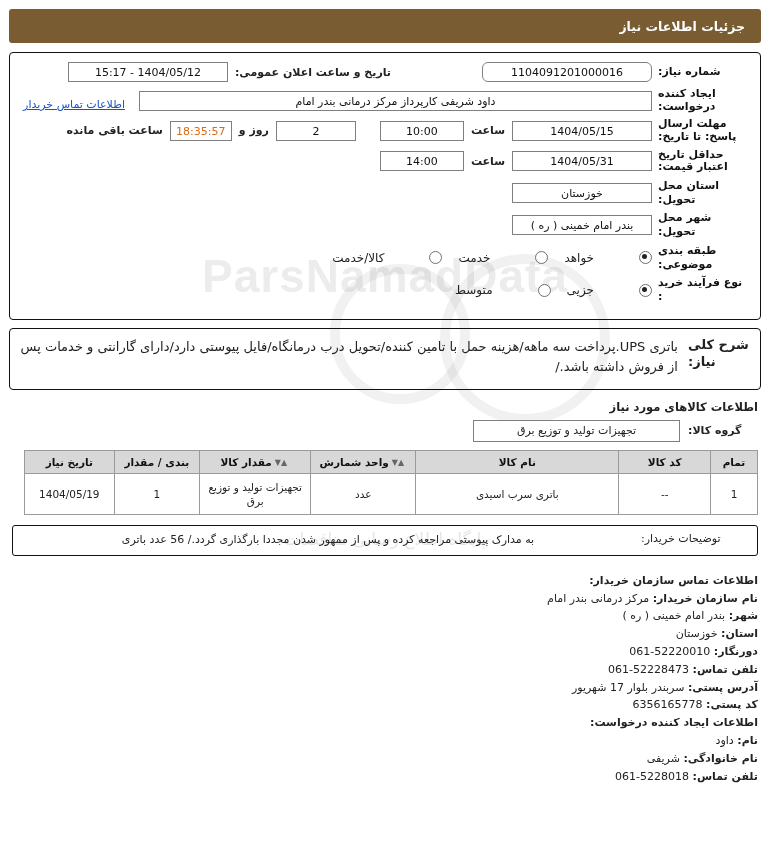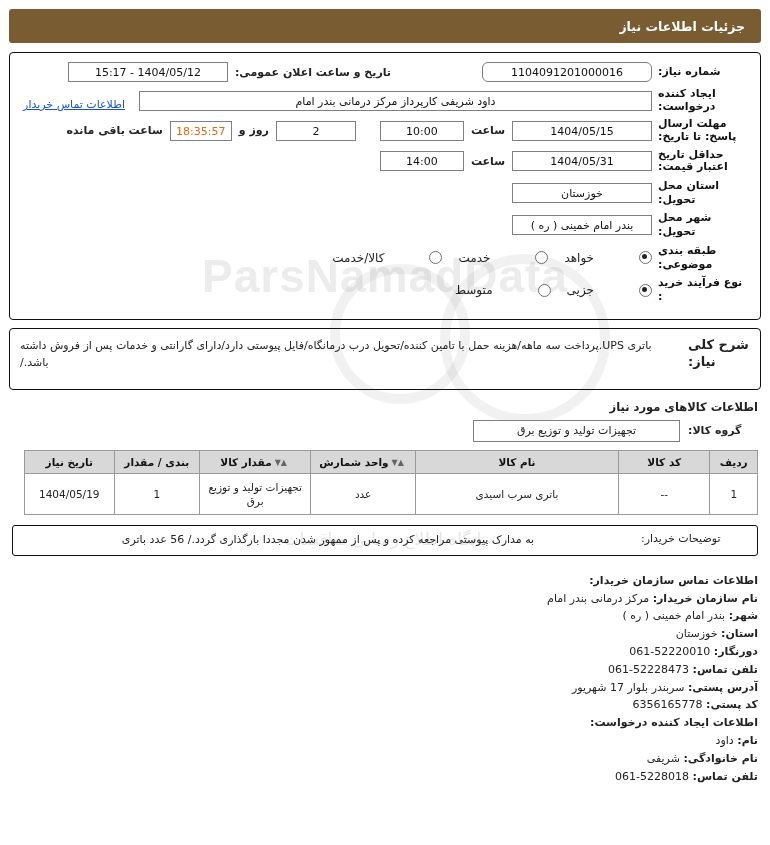--- a/index.html
+++ b/index.html
@@ -205,23 +205,23 @@
     width: 62px;
     flex: 0 0 auto;
     text-align: left;
     font-weight: bold;
     font-size: 13px;
     padding-left: 6px;
     line-height: 1.3;
   }
   .desc-text {
     flex: 1 1 auto;
-    font-size: 11px;
+    font-size: 13px;
     line-height: 1.55;
-    text-align: left;
+    text-align: right;
     padding-right: 4px;
   }
   
   .sec-title {
     position: relative;
     z-index: 2;
     margin: 10px 12px 6px 12px;
     font-weight: bold;
     font-size: 11.5px;
     text-align: right;
@@ -422,21 +422,21 @@
   <div class="sec-title">اطلاعات کالاهای مورد نیاز</div>
 
   <div class="group-row">
     <div class="group-lbl">گروه کالا:</div>
     <div class="group-val">تجهیزات تولید و توزیع برق</div>
   </div>
 
   <table class="goods">
     <thead>
       <tr>
-        <th class="col-radif">ردیف</th>
+        <th class="col-radif">تمام</th>
         <th class="col-kod">کد کالا</th>
         <th class="col-nam">نام کالا</th>
         <th class="col-vahed">
           <span class="sort-ic">▲▼</span><span>واحد شمارش</span>
         </th>
         <th class="col-grp">
           <span class="sort-ic">▲▼</span><span>مقدار کالا</span>
         </th>
         <th class="col-tedad">بندی / مقدار</th>
         <th class="col-tarikh">تاریخ نیاز</th>

